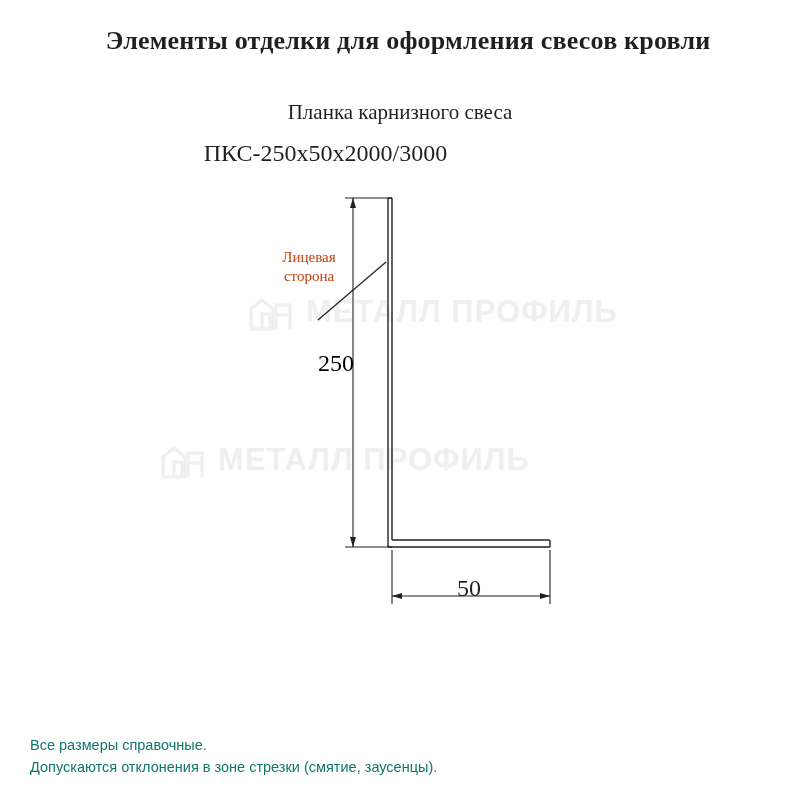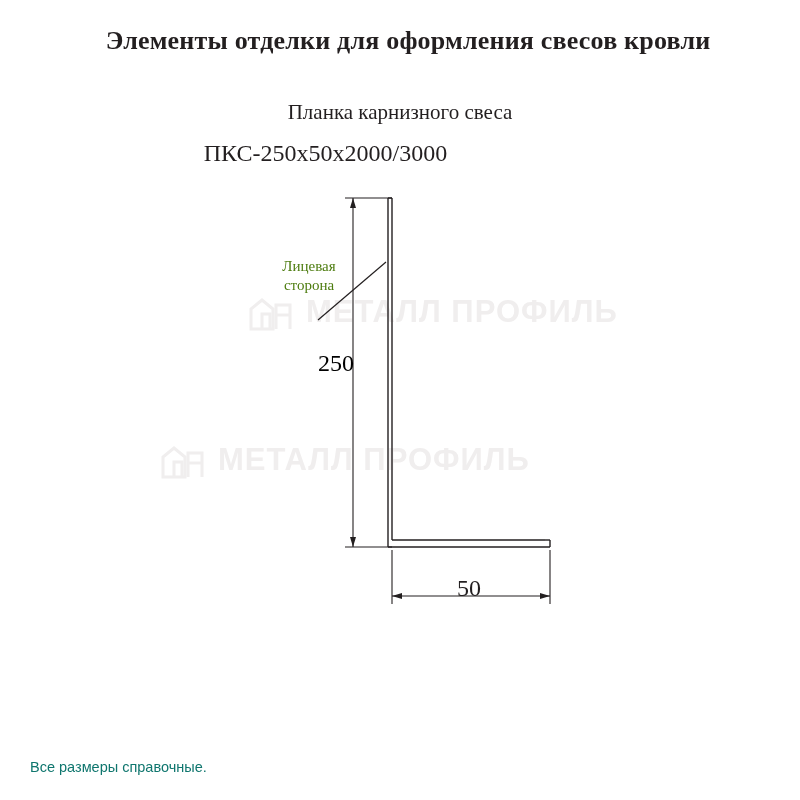--- a/index.html
+++ b/index.html
@@ -81,27 +81,27 @@
     position: absolute;
     left: 0;
     top: 0;
     width: 800px;
     height: 800px;
   }
 
   .label-face {
     position: absolute;
     left: 249px;
-    top: 257px;
+    top: 248px;
     width: 120px;
     text-align: center;
     font-size: 15px;
     line-height: 19px;
     font-family: "Liberation Serif", serif;
-    color: #4d7c0f;
+    color: #c2410c;
   }
   .dim-250 {
     position: absolute;
     left: 318px;
     top: 350px;
     font-size: 24px;
     font-family: "Liberation Serif", serif;
     color: #000000;
   }
   .dim-50 {
@@ -198,13 +198,14 @@
 <div class="label-face">
   <span>Лицевая</span><br>
   <span>сторона</span>
 </div>
 
 <div class="dim-250">250</div>
 <div class="dim-50">50</div>
 
 <div class="footer">
   <div>Все размеры справочные.</div>
+  <div>Допускаются отклонения в зоне стрезки (смятие, заусенцы).</div>
 </div>
 
 </body></html>

